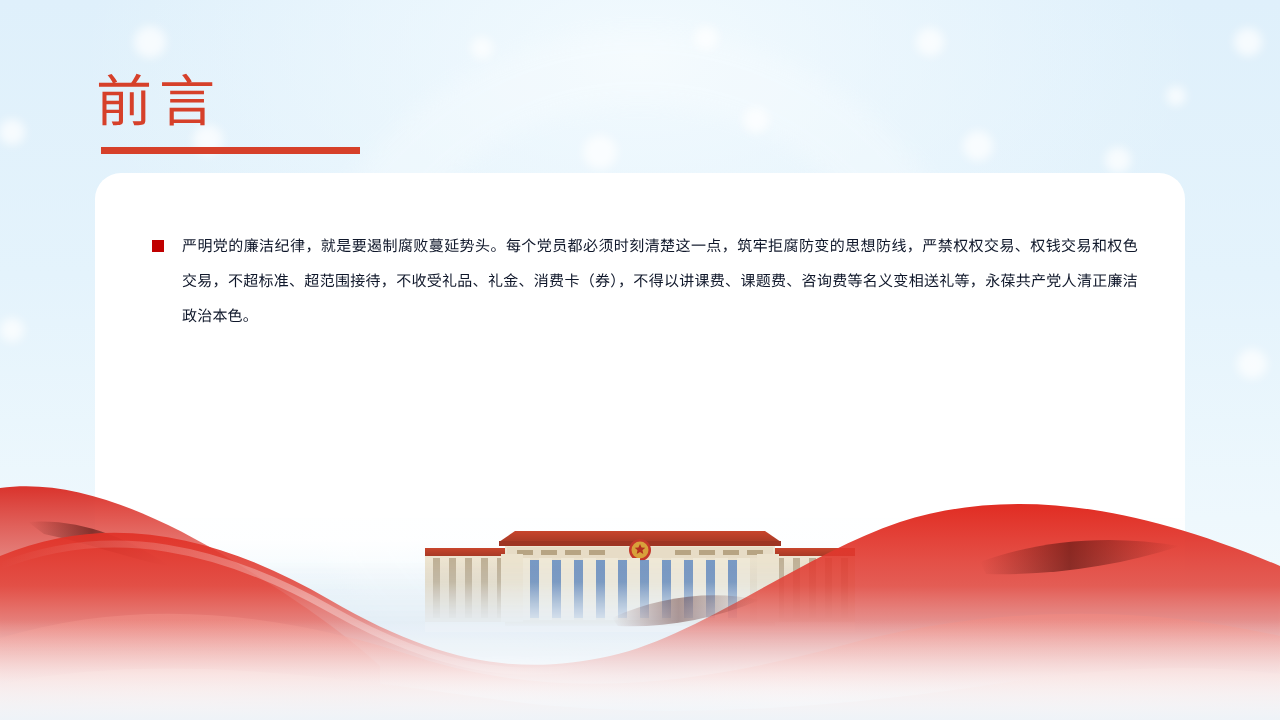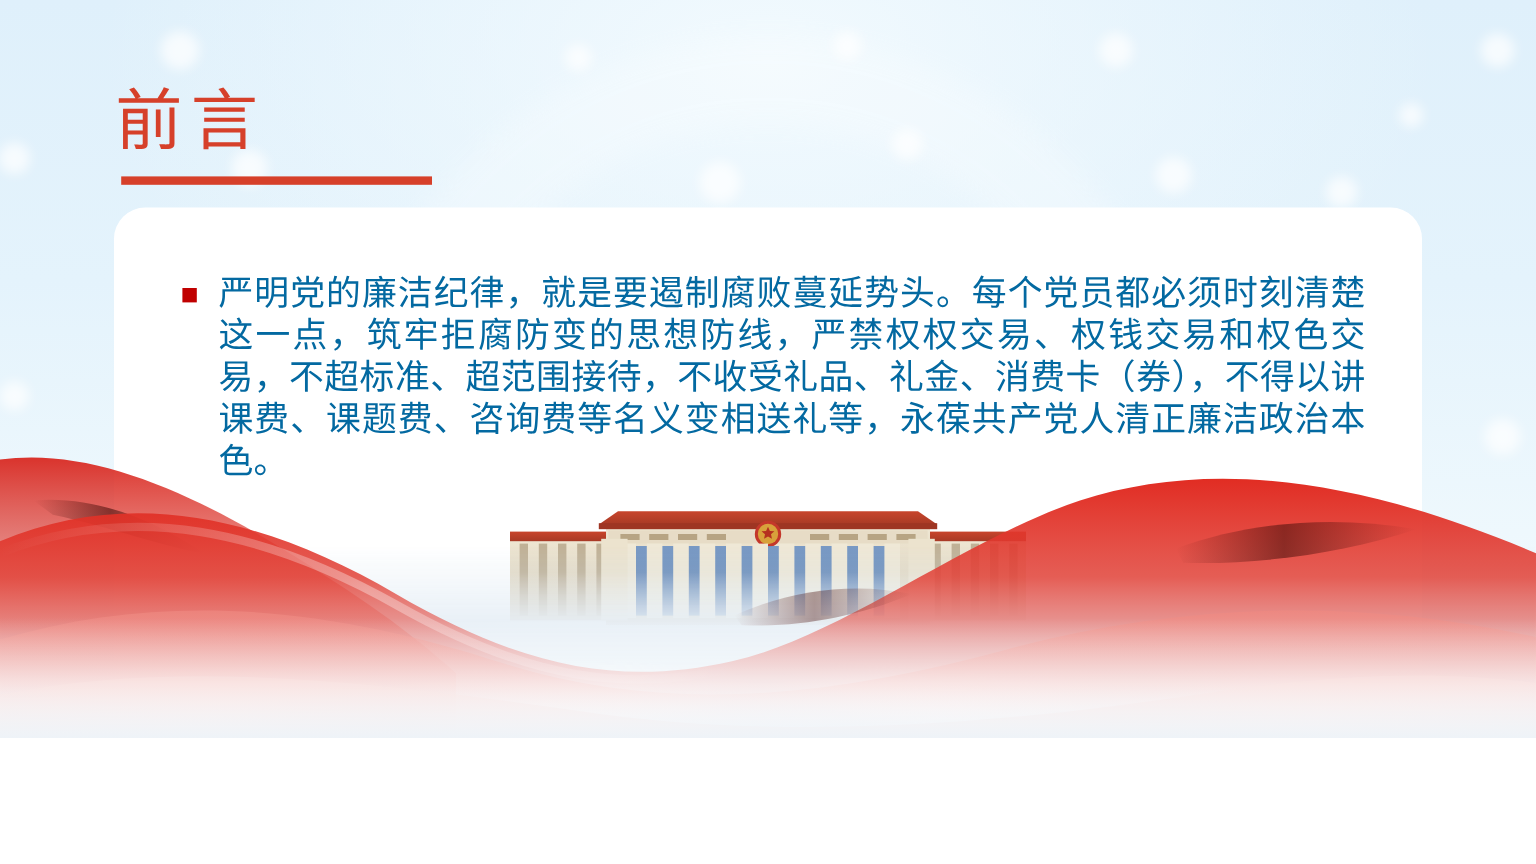--- a/index.html
+++ b/index.html
@@ -8,21 +8,21 @@
     padding: 0;
     background: #ffffff;
   }
   body {
     font-family: "Liberation Sans", "DejaVu Sans", sans-serif;
   }
 
   .slide {
     position: relative;
     width: 1280px;
-    height: 615px;
+    height: 720px;
     overflow: hidden;
     background: #e3f2fb;
   }
 
   
   .sky {
     position: absolute;
     inset: 0;
     background:
       radial-gradient(ellipse 900px 520px at 50% 8%,  #f2fafe 0%, rgba(242,250,254,0) 62%),
@@ -115,23 +115,23 @@
   .bullet-list {
     position: absolute;
     left: 152px;
     top: 228px;
     width: 990px;
   }
   .bullet-item {
     position: relative;
     padding-left: 30px;
     margin: 0 4px 2px 0;
-    font-size: 29px;
+    font-size: 15px;
     line-height: 35px;
-    color: #0369a1;
+    color: #0f172a;
     text-align: justify;
     text-justify: inter-ideograph;
     letter-spacing: .2px;
   }
   .bullet-marker {
     position: absolute;
     left: 0;
     top: 12px;
     width: 12px;
     height: 12px;

